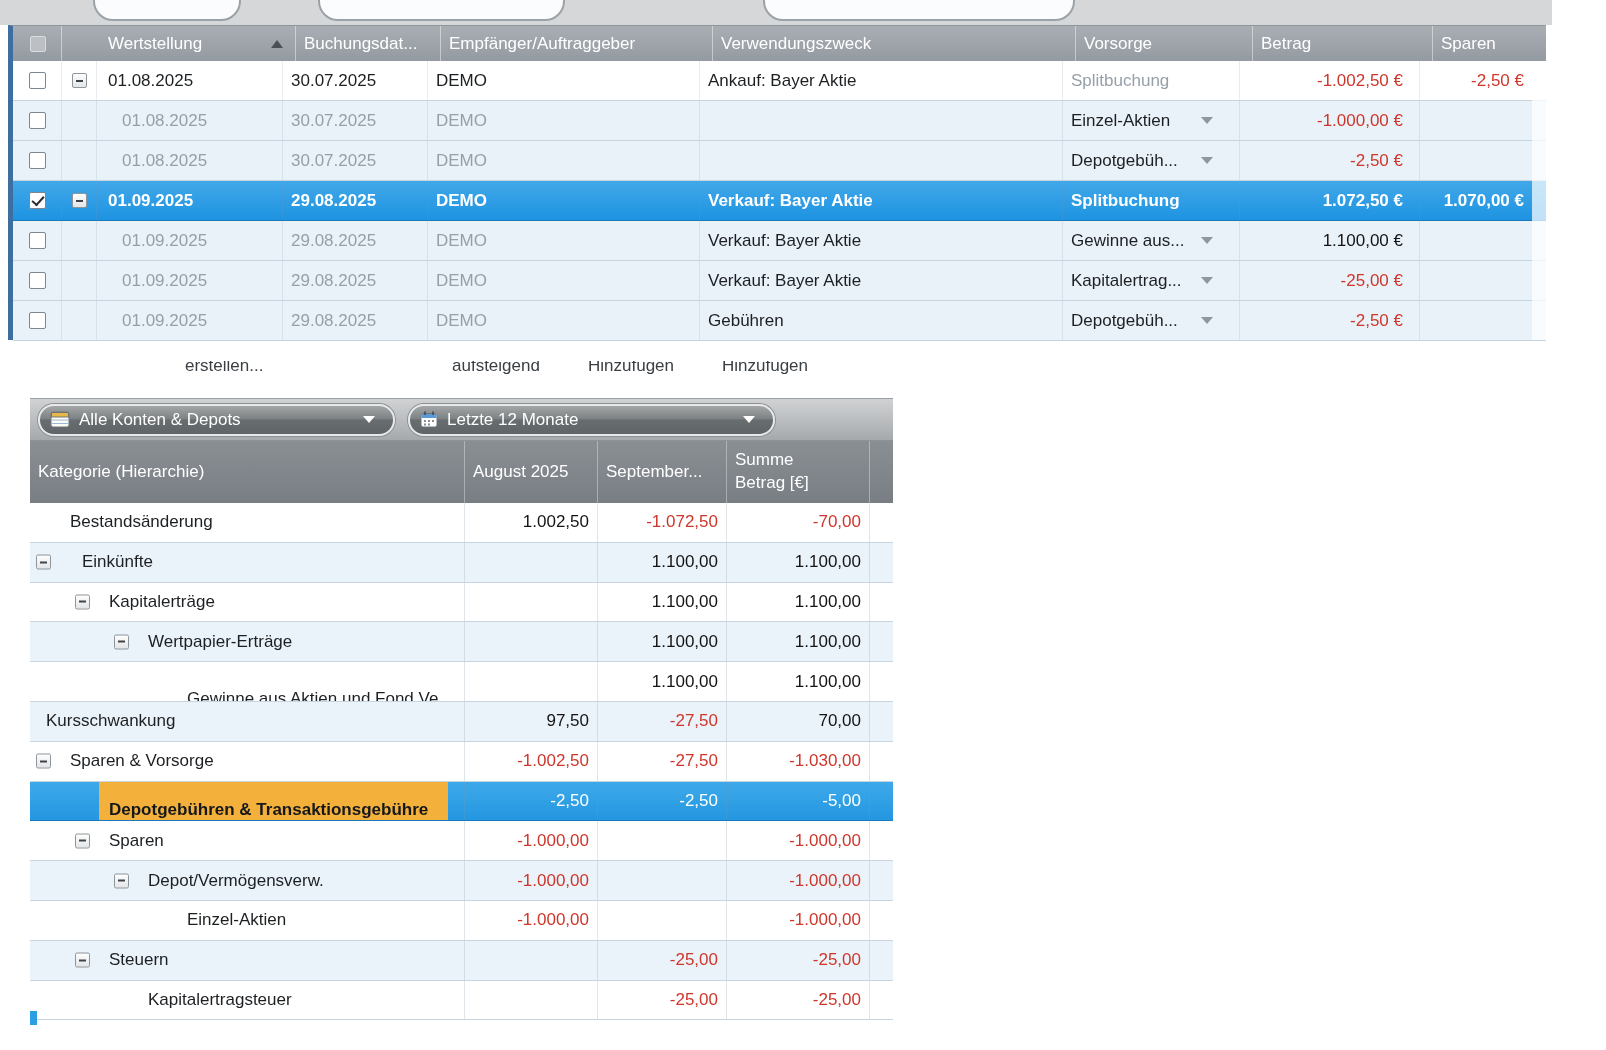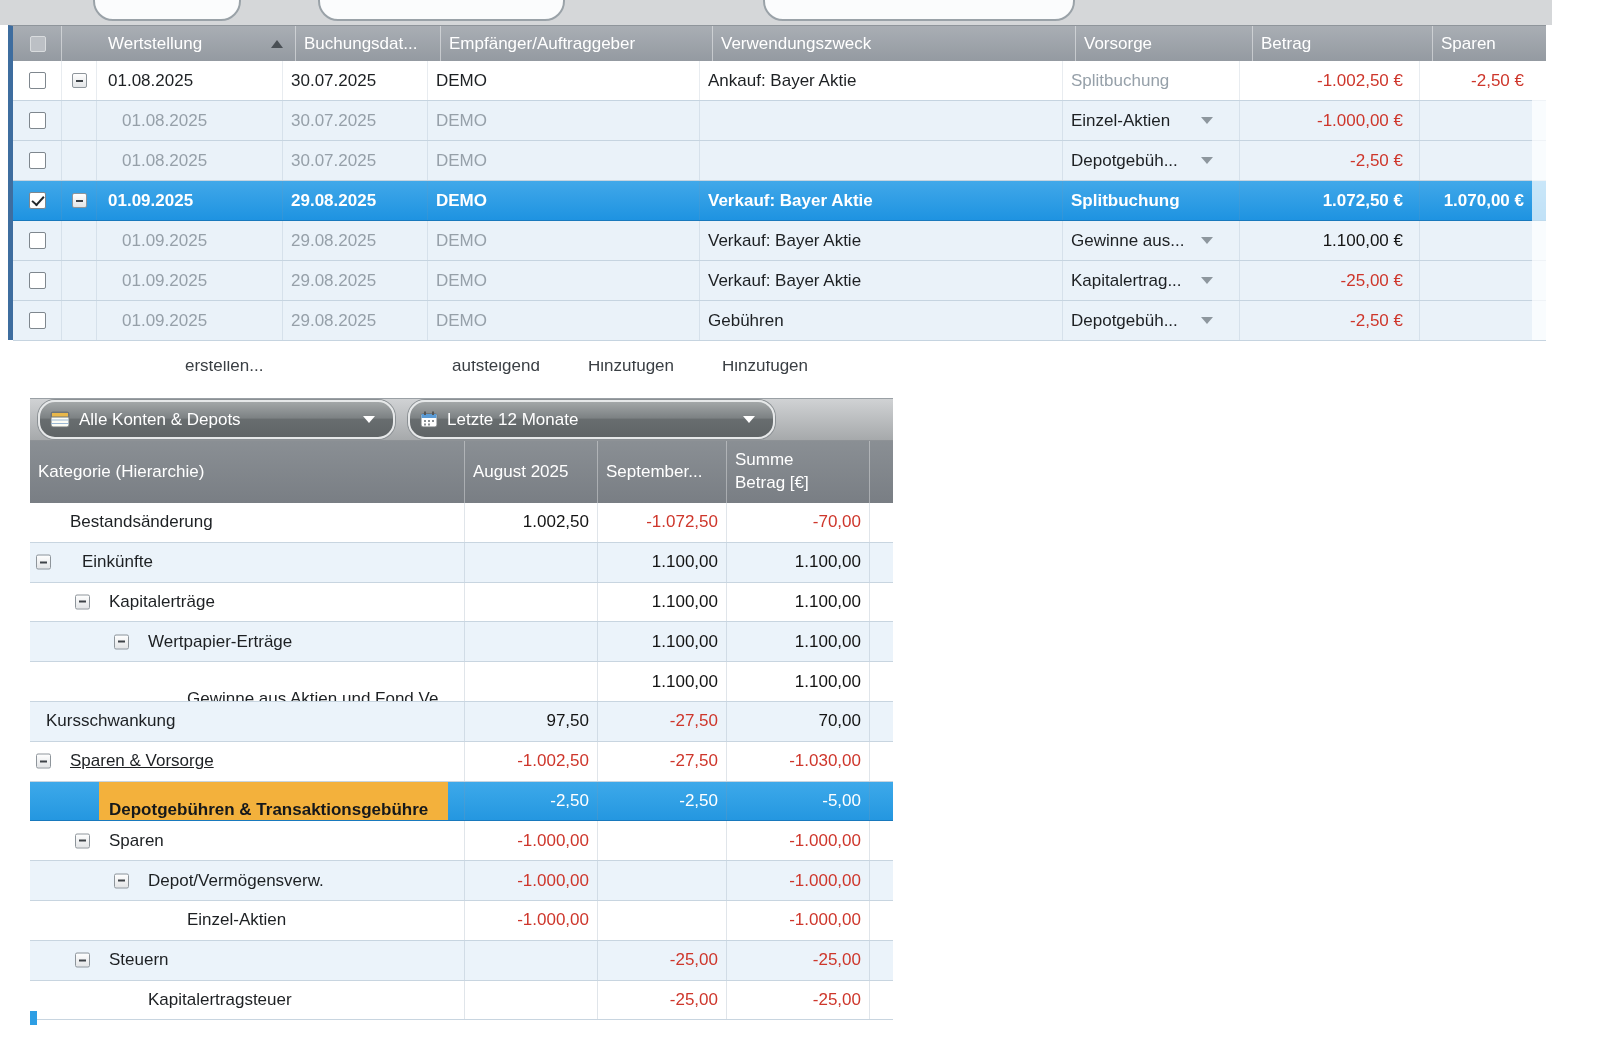--- a/index.html
+++ b/index.html
@@ -62,21 +62,21 @@
   .clip span{ position:absolute; top:-5px; color:#3a3f44; white-space:nowrap; }
   .clip span:nth-child(1){ left:185px; }
   .clip span:nth-child(2){ left:452px; }
   .clip span:nth-child(3){ left:588px; }
   .clip span:nth-child(4){ left:722px; }
 
   
   .report-panel{ position:absolute; left:30px; top:398px; width:863px; height:627px; background:#fff; overflow:hidden; }
   .report-toolbar{ height:43px; background:linear-gradient(#d0d2d4,#a6a9ab); border-top:1px solid #9aa0a5;
     border-bottom:1px solid #8e9296; display:flex; align-items:center; padding-left:8px; }
-  .pill{ display:flex; align-items:center; height:39px; border-radius:17px; cursor:default;
+  .pill{ display:flex; align-items:center; height:32px; border-radius:17px; cursor:default;
     border:2px solid #e6e8e9; box-shadow:0 0 0 1px #8b9094;
     background:linear-gradient(#a3a7a8 0%,#7d8284 45%,#686d6f 50%,#5f6466 100%);
     color:#fff; font-size:17px; font-family:inherit; padding:0 6px 0 10px; }
   .pill + .pill{ margin-left:13px; }
   .pill-1{ width:357px; } .pill-2{ width:367px; }
   .pill-icon{ display:inline-flex; margin-right:9px; }
   .pill-label{ white-space:nowrap; overflow:hidden; }
   .pill-arrow{ width:0; height:0; margin-left:auto; margin-right:12px;
     border-left:6px solid transparent; border-right:6px solid transparent; border-top:7px solid #fff; }
 
@@ -417,21 +417,21 @@
             <span class="num neg">-27,50</span>
           </div>
           <div class="cell num-cell">
             <span class="num">70,00</span>
           </div>
           <div class="cell gutter"></div>
         </div>
         <div class="rep-grid rep-row">
           <div class="cell lab-cell">
             <span class="expander abs" style="left: 6px;"></span>
-            <span class="lab-text" style="padding-left: 40px; text-decoration: underline;">Sparen &amp; Vorsorge</span>
+            <span class="lab-text" style="padding-left: 40px;">Sparen &amp; Vorsorge</span>
           </div>
           <div class="cell num-cell">
             <span class="num neg">-1.002,50</span>
           </div>
           <div class="cell num-cell">
             <span class="num neg">-27,50</span>
           </div>
           <div class="cell num-cell">
             <span class="num neg">-1.030,00</span>
           </div>

